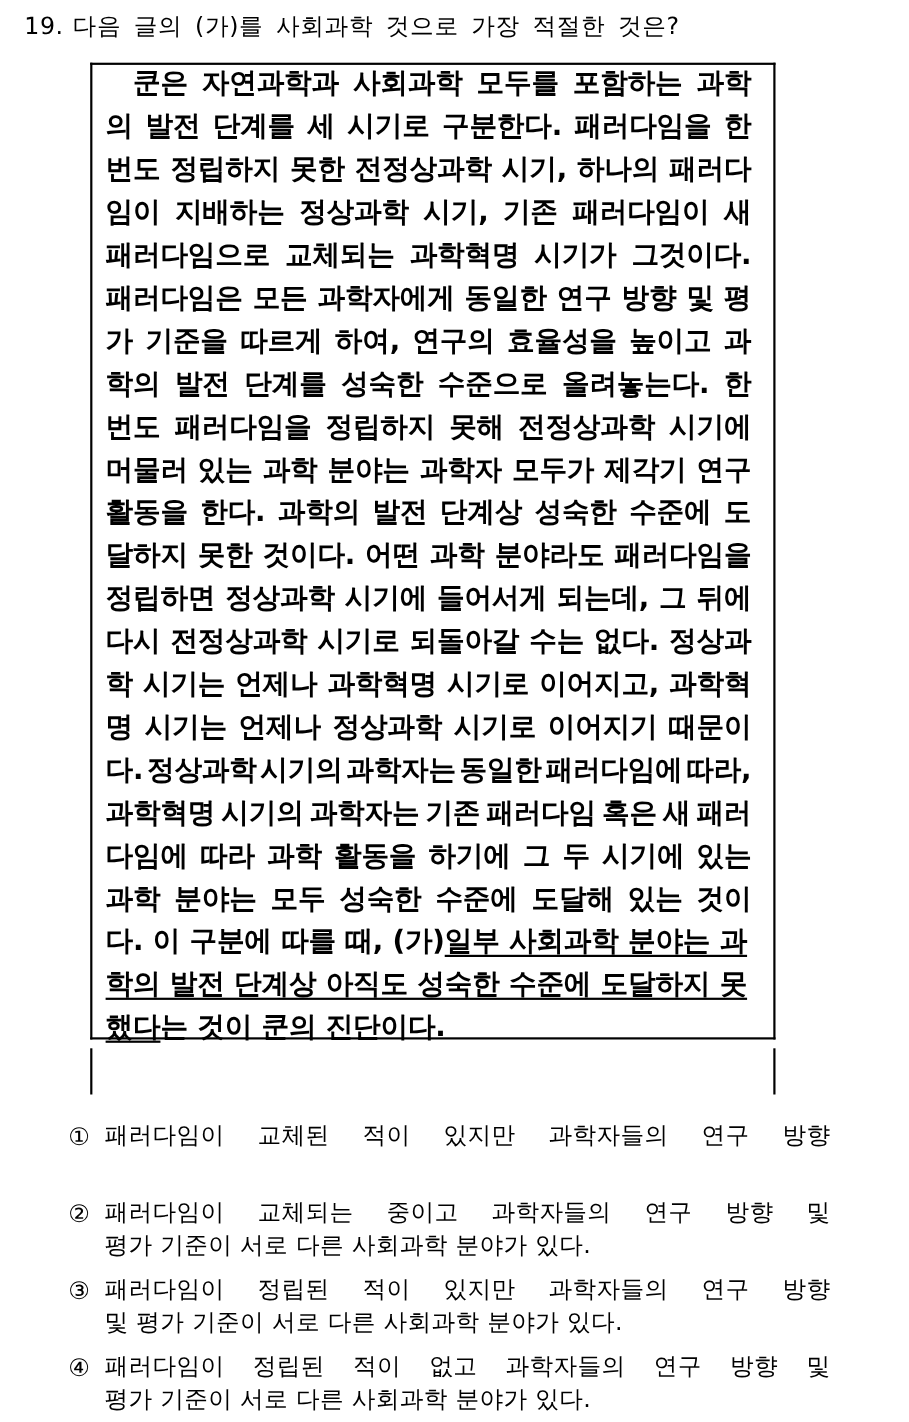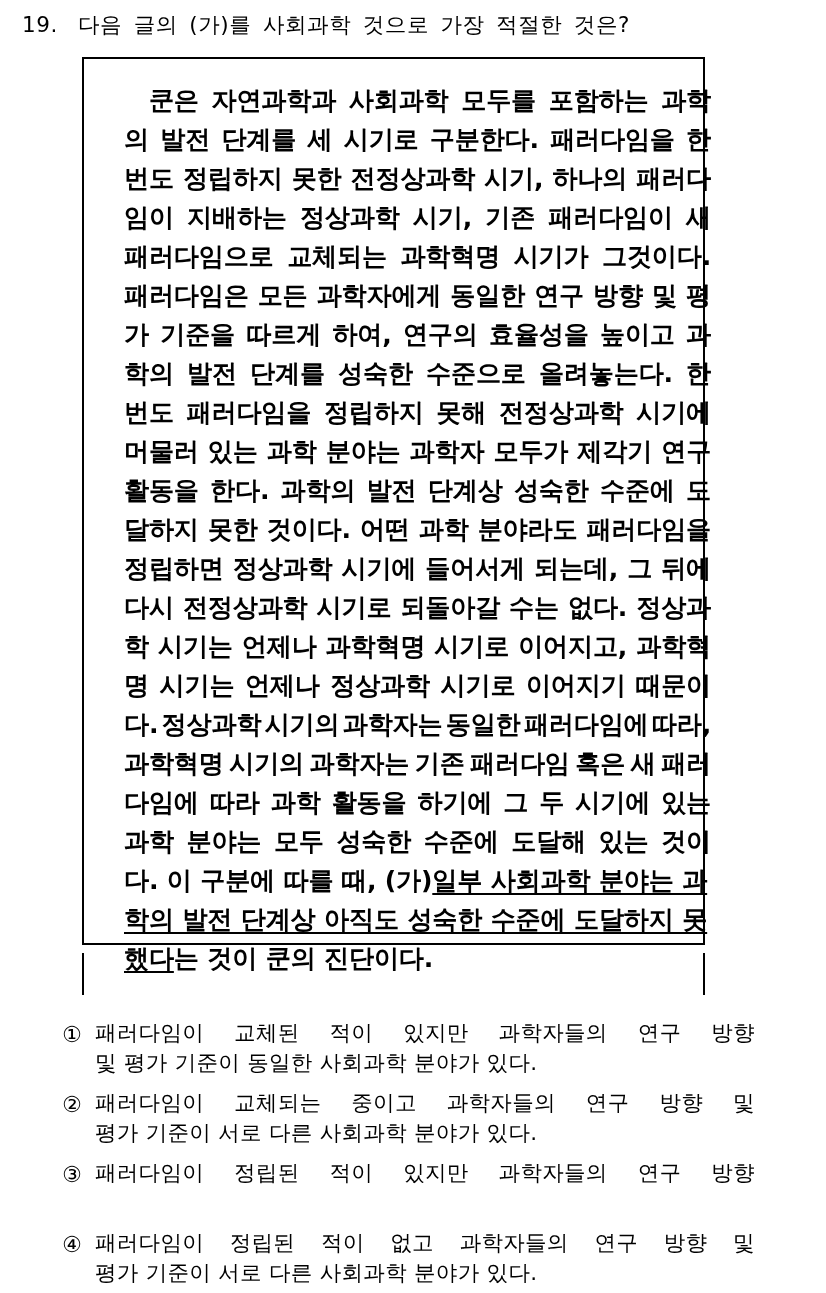--- a/index.html
+++ b/index.html
@@ -19,44 +19,43 @@
     position:absolute;
     left:22px; top:10px;
     width:780px;
     font-size:21.5px;
     line-height:30px;
     letter-spacing:0.6px;
     word-spacing:4px;
     white-space:nowrap;
     font-family:"DejaVu Sans","Liberation Sans",sans-serif;
   }
-  .qnum{margin-right:20px;}
+  .qnum{margin-right:8px;}
 
   
   .passage-box{
     position:absolute;
     left:82px; top:57px;
     width:623px;
     height:938px;
     box-sizing:border-box;
   }
   
   .bd{position:absolute;background:#000;}
   .bd-top{left:0;top:0;width:623px;height:2px;}
   .bd-left-main{left:0;top:0;width:2px;height:888px;}
   .bd-left-tail{left:0;top:896px;width:2px;height:42px;}
   .bd-right-main{left:621px;top:0;width:2px;height:888px;}
   .bd-right-tail{left:621px;top:896px;width:2px;height:42px;}
   .bd-bottom{left:0;top:886px;width:623px;height:2px;}
 
   .ptext{
     position:absolute;
-    left:14px; top:24px;
+    left:14px; top:0;
     width:596px;
-    margin-left:28px;
   }
   .pline{
     height:39px;
     font-size:25.5px;
     line-height:39px;
     white-space:nowrap;
     font-family:"DejaVu Sans","Liberation Sans",sans-serif;
     font-weight:700;
     letter-spacing:-0.2px;
     transform:scaleX(0.985);
@@ -334,21 +333,20 @@
       <div class="clines">
         <div class="cline justify">
             <span>패러다임이</span>
             <span>교체된</span>
             <span>적이</span>
             <span>있지만</span>
             <span>과학자들의</span>
             <span>연구</span>
             <span>방향</span>
           </div>
-        <div class="cline">및 평가 기준이 동일한 사회과학 분야가 있다.</div>
       </div>
     </div>
     <div class="choice">
       <div class="cmark">②</div>
       <div class="clines">
         <div class="cline justify">
             <span>패러다임이</span>
             <span>교체되는</span>
             <span>중이고</span>
             <span>과학자들의</span>
@@ -364,20 +362,21 @@
       <div class="clines">
         <div class="cline justify">
             <span>패러다임이</span>
             <span>정립된</span>
             <span>적이</span>
             <span>있지만</span>
             <span>과학자들의</span>
             <span>연구</span>
             <span>방향</span>
           </div>
+        <div class="cline">및 평가 기준이 서로 다른 사회과학 분야가 있다.</div>
       </div>
     </div>
     <div class="choice">
       <div class="cmark">④</div>
       <div class="clines">
         <div class="cline justify">
             <span>패러다임이</span>
             <span>정립된</span>
             <span>적이</span>
             <span>없고</span>

